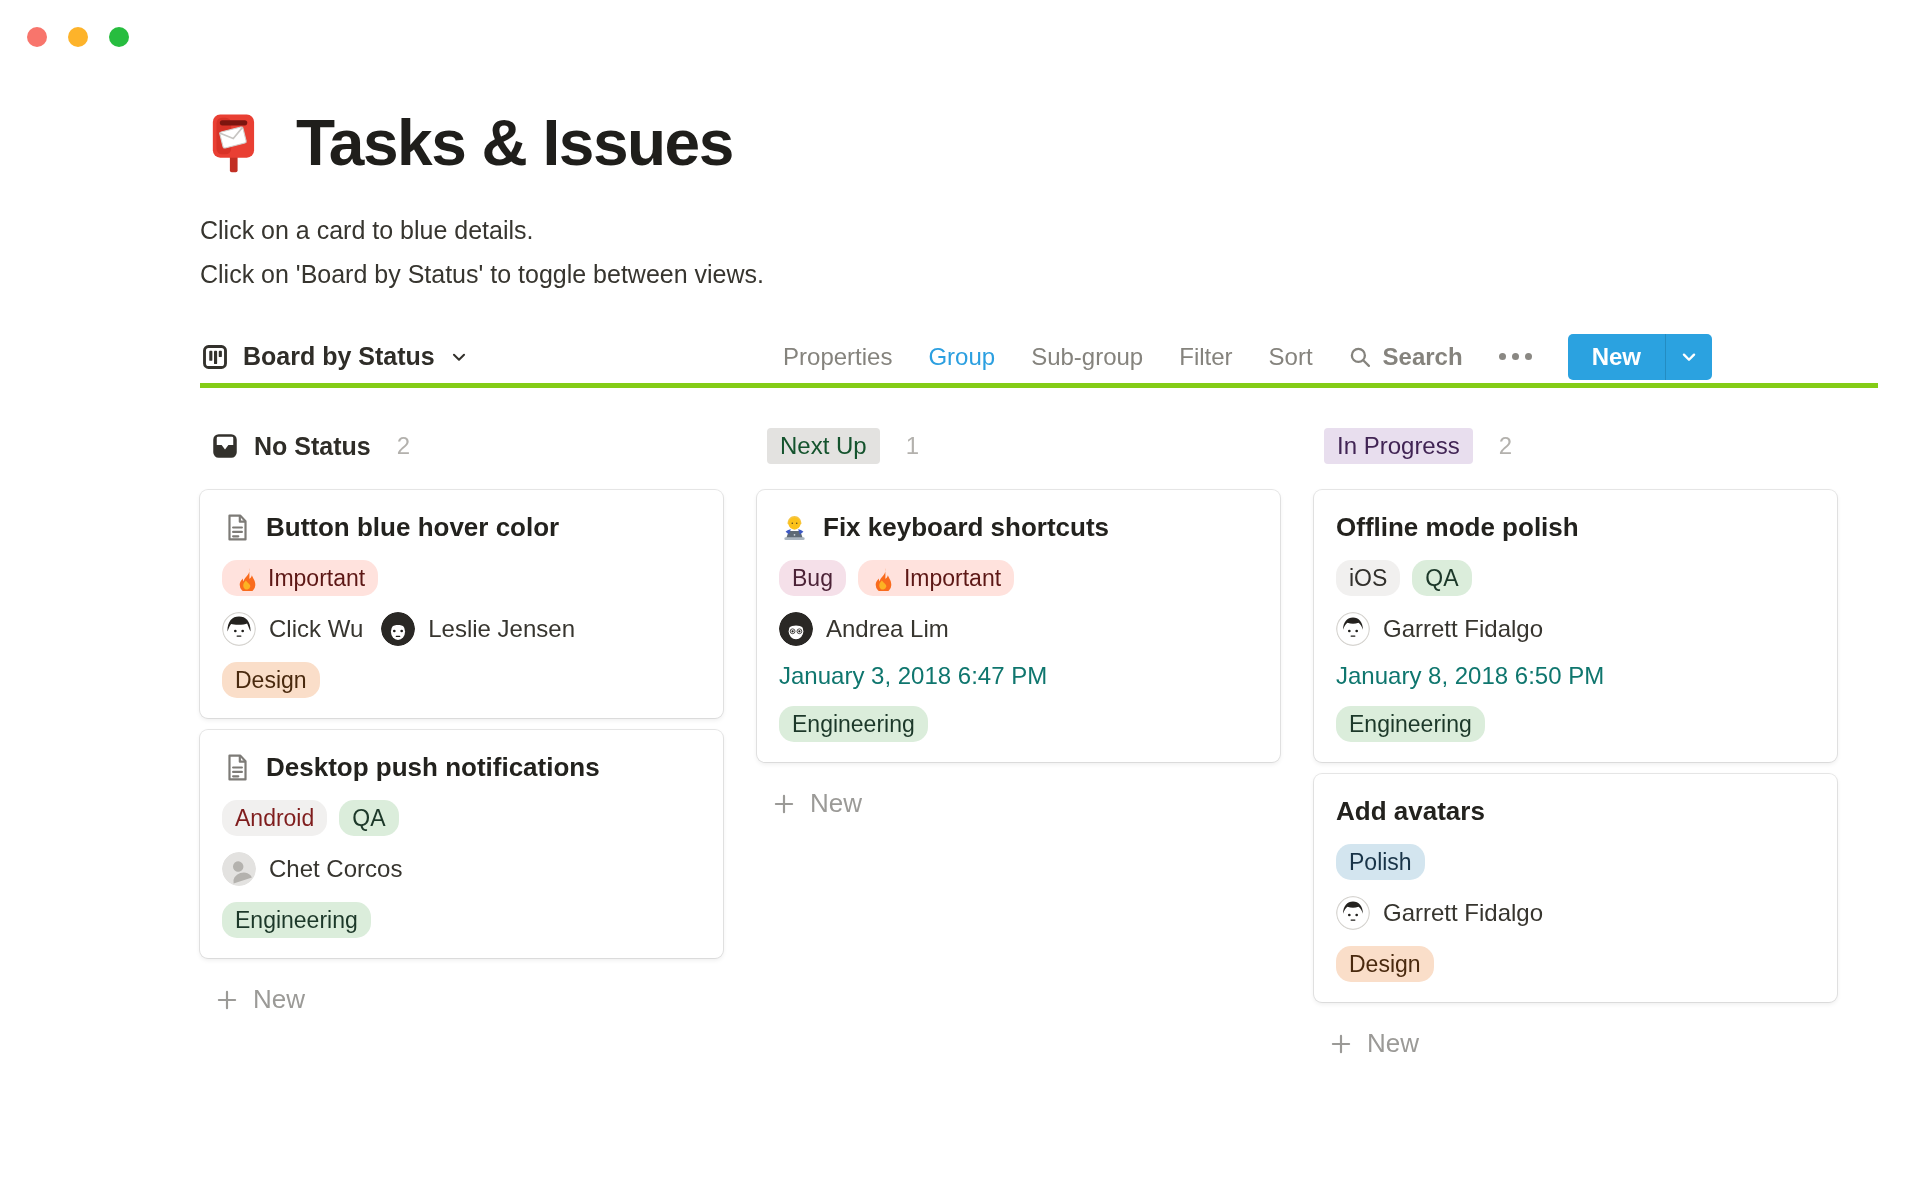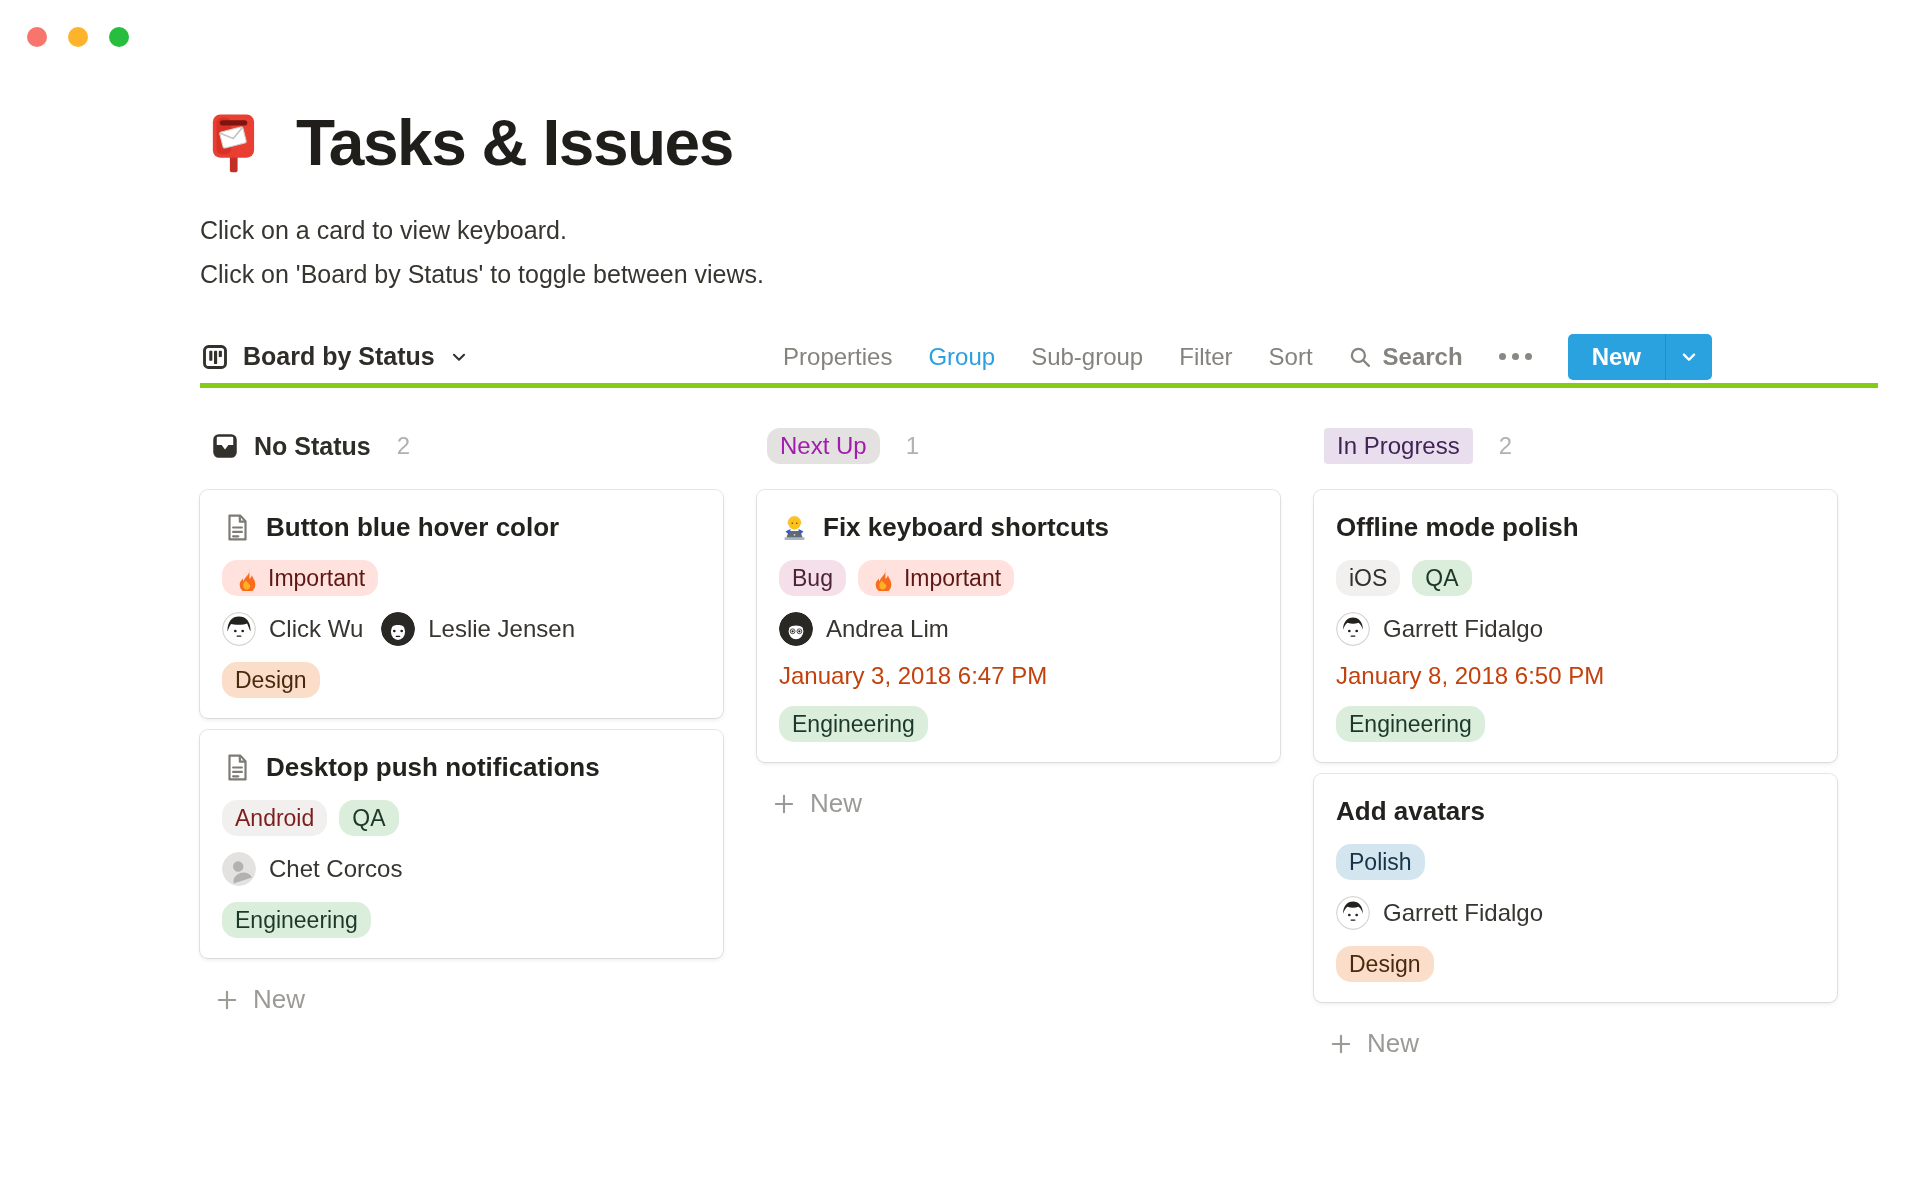--- a/index.html
+++ b/index.html
@@ -61,21 +61,21 @@
   .t-icon svg { width:100%; height:100%; display:block; }
   .tag-row { display:flex; gap:12px; }
   .tag { height:36px; border-radius:15px; padding:0 13px; font-size:23px;
     display:inline-flex; align-items:center; gap:8px; white-space:nowrap; }
   .tag .fire { width:25px; height:25px; }
   .tag .fire svg { width:100%; height:100%; display:block; }
   .person-row { display:flex; gap:18px; flex-wrap:wrap; }
   .person { display:flex; align-items:center; gap:13px; font-size:24px; color:#37352f; }
   .avatar { width:34px; height:34px; flex:none; border-radius:50%; overflow:hidden; }
   .avatar svg { width:100%; height:100%; display:block; }
-  .date { font-size:24px; color:#c2410c; }
+  .date { font-size:24px; color:#0f766e; }
   .new-row { display:flex; align-items:center; gap:13px; margin-top:26px;
     padding-left:14px; color:#9b9a97; font-size:26px; cursor:pointer; }
 </style>
 </head>
 <body>
 
 <div class="titlebar">
   <span class="tl" style="background: rgb(248, 117, 108);"></span>
   <span class="tl" style="background: rgb(253, 179, 42);"></span>
   <span class="tl" style="background: rgb(39, 189, 63);"></span>
@@ -91,21 +91,21 @@
       <rect x="10.8" y="5.6" width="15" height="2.8" rx="1.4" fill="#7c150f"></rect>
       <g transform="rotate(-14 18 15)">
         <rect x="11.5" y="10.5" width="13" height="9" rx="1" fill="#ffffff" stroke="#d2d0cd" stroke-width="0.6"></rect>
         <path d="M11.5 10.8l6.5 4.8 6.5-4.8" fill="none" stroke="#c7c5c2" stroke-width="0.9"></path>
       </g>
         </svg>
       </span>
     <span>Tasks &amp; Issues</span>
   </h1>
   <div class="subtitle">
-    <div>Click on a card to view keyboard.</div>
+    <div>Click on a card to blue details.</div>
     <div>Click on 'Board by Status' to toggle between views.</div>
   </div>
 
   <div class="toolbar">
     <div class="view-switcher">
       <span class="icon-30">
           <svg viewBox="0 0 24 24">
       <rect x="3.6" y="3.6" width="16.8" height="16.8" rx="3.2" fill="none" stroke="#33312c" stroke-width="2.3"></rect>
       <rect x="7.4" y="7" width="2.5" height="8" rx="0.7" fill="#33312c"></rect>
       <rect x="11.2" y="7" width="2.5" height="10.6" rx="0.7" fill="#33312c"></rect>
@@ -266,21 +266,21 @@
           <span class="icon-26">
             <svg viewBox="0 0 24 24" fill="none" stroke="#9b9a97" stroke-width="2" stroke-linecap="round">
       <path d="M12 4.5v15M4.5 12h15"></path>
             </svg>
           </span>
           <span>New</span>
         </div>
       </div>
       <div class="column">
         <div class="col-header">
-          <span class="col-pill" style="background: rgb(227, 226, 224); color: #a21caf; border-radius: 13px;">Next Up</span>
+          <span class="col-pill" style="background: rgb(227, 226, 224); color: #14532d;">Next Up</span>
           <span class="col-count">1</span>
         </div>
         <div class="cards">
           <div class="card">
             <div class="card-title">
               <span class="t-icon">
                 <svg viewBox="0 0 32 32">
       <path d="M8.8 12.2c0-5 3.2-8.2 7.2-8.2s7.2 3.2 7.2 8.2l-1.5 1c-.4-2.8-1.3-4.6-2.9-5.3-2.1.9-4.6.9-6.1.4-1.5.6-2.2 2.4-2.5 4.9z" fill="#f5c544"></path>
       <circle cx="16" cy="12" r="6.2" fill="#fcc21b"></circle>
       <circle cx="13.7" cy="11.7" r="0.8" fill="#56451f"></circle>

